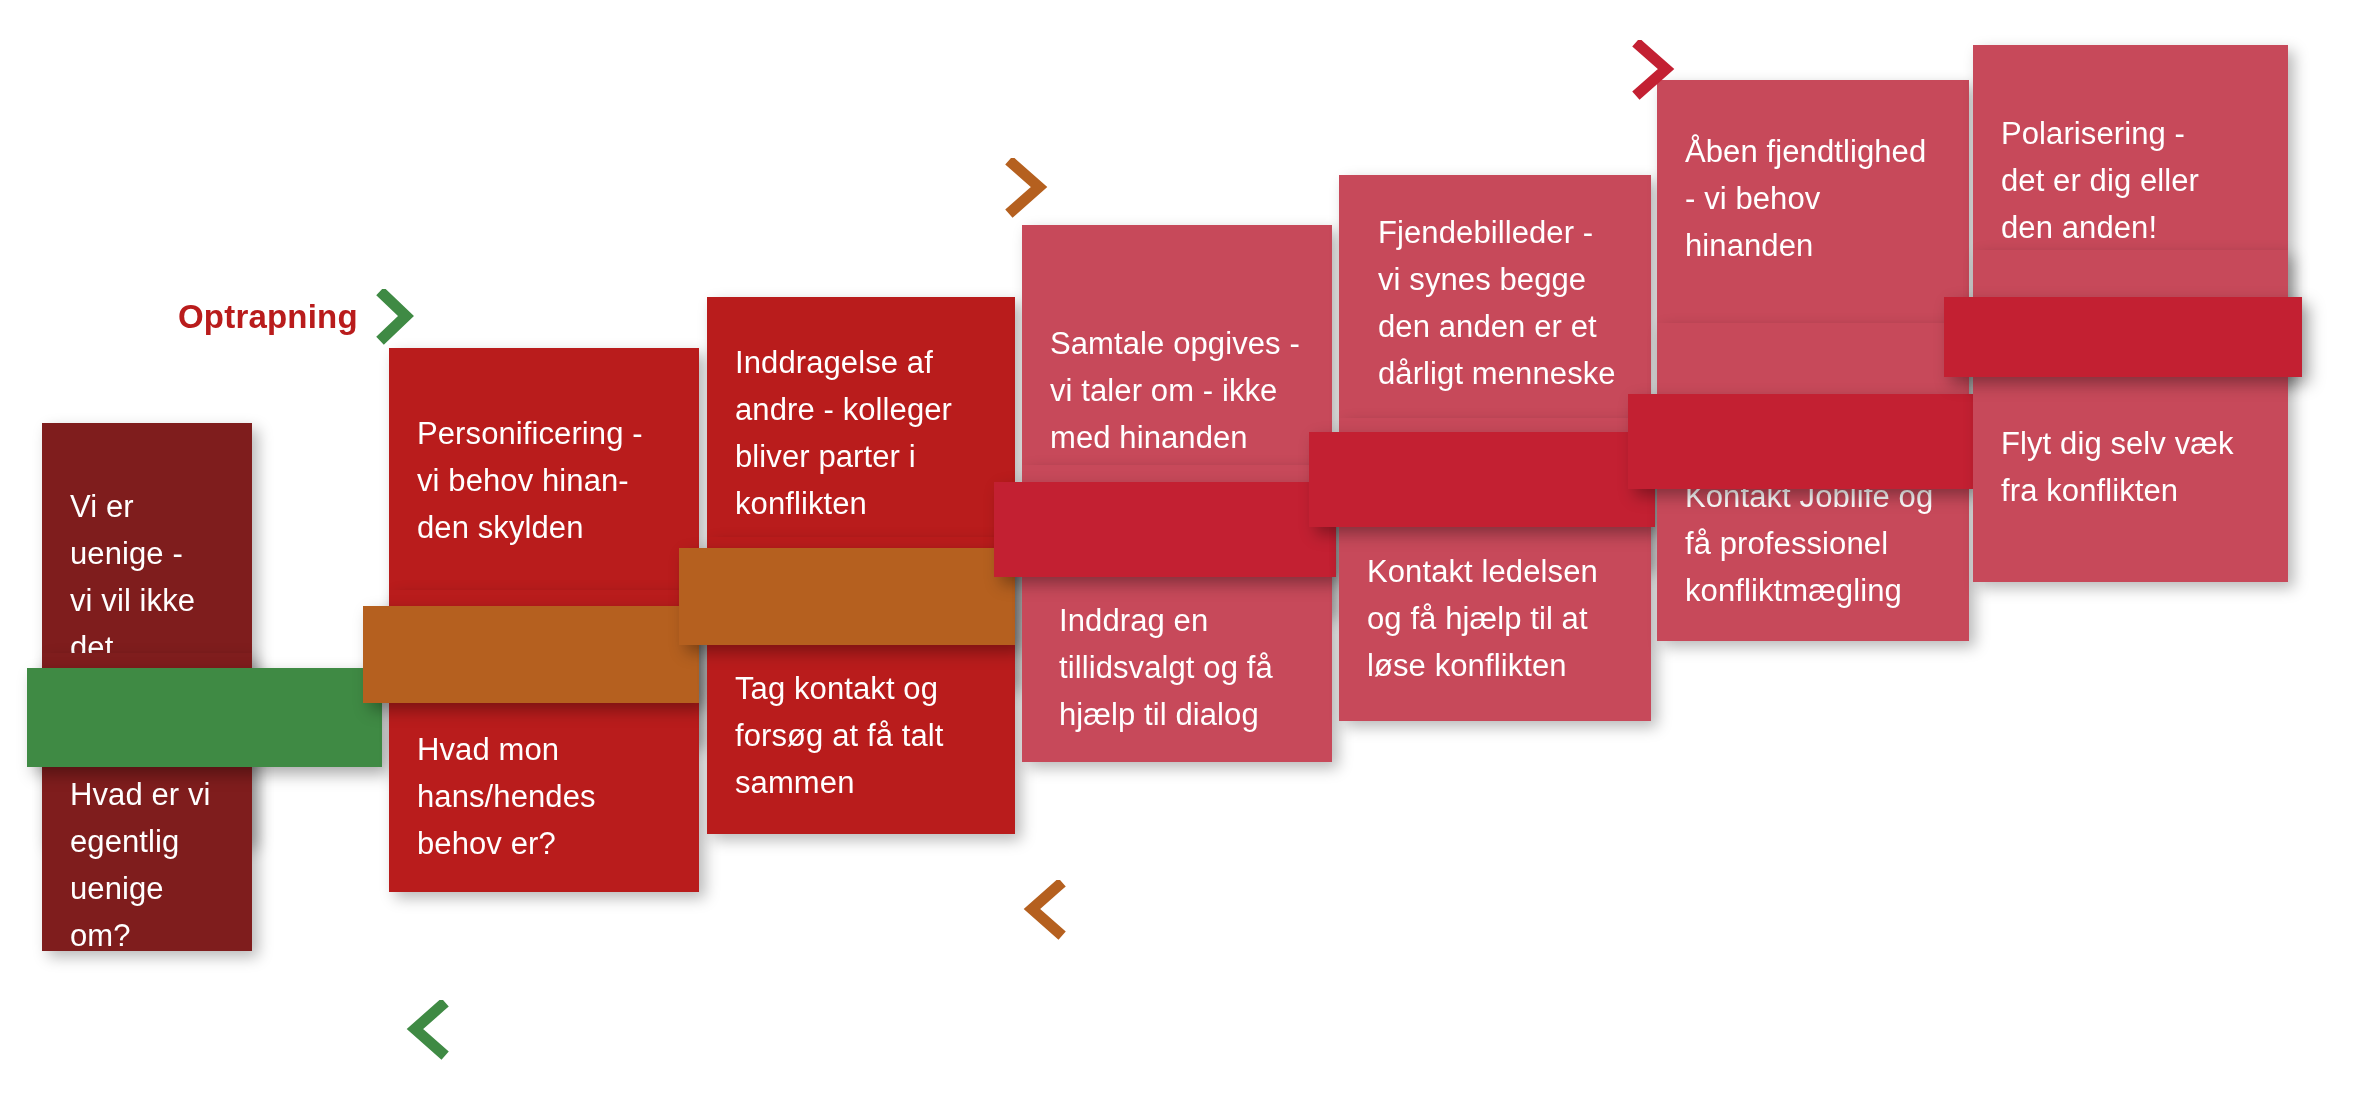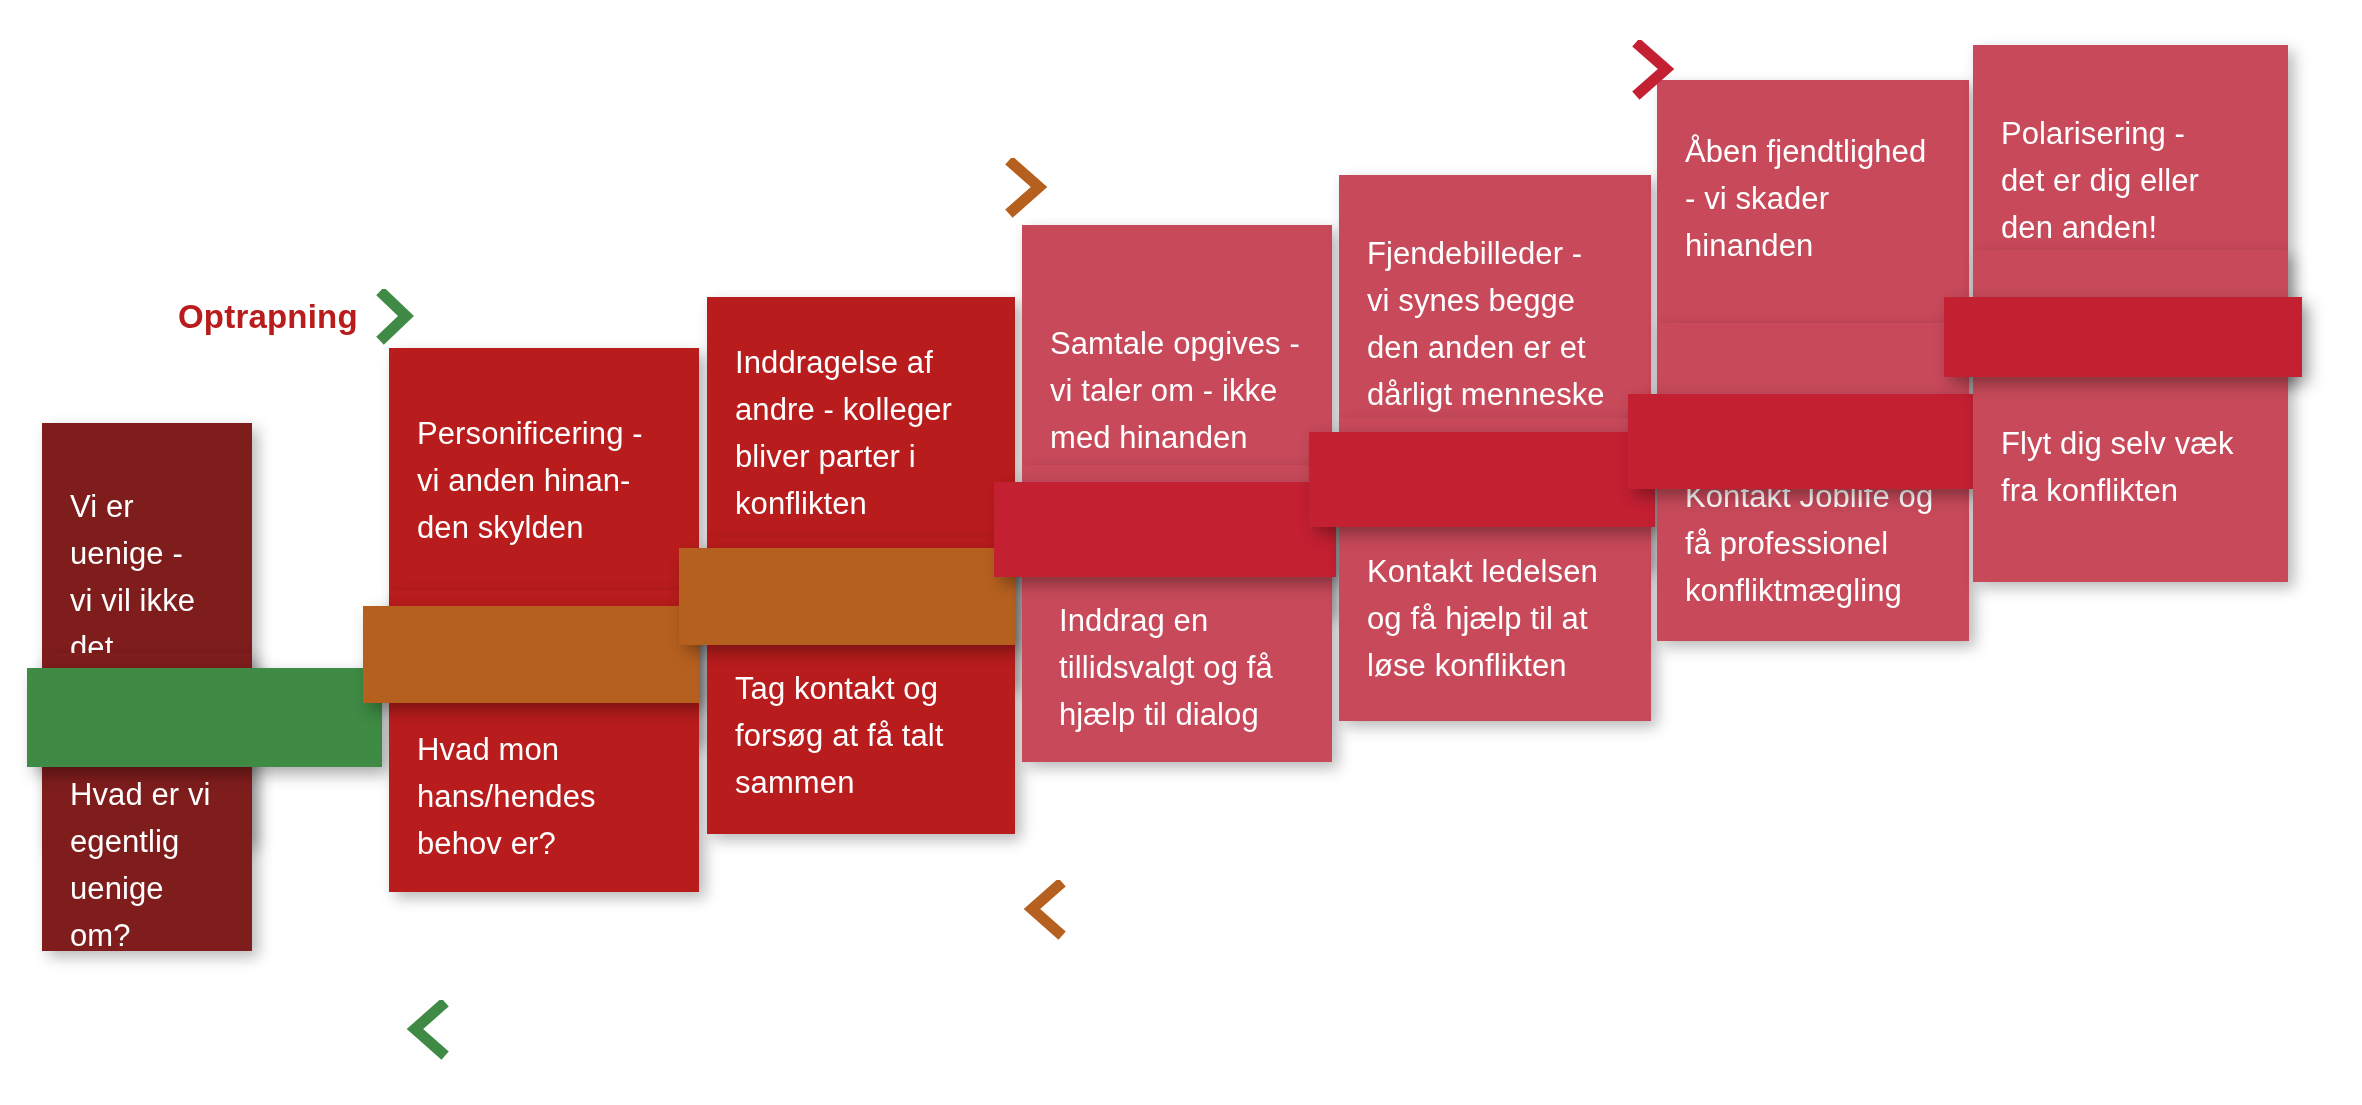--- a/index.html
+++ b/index.html
@@ -93,21 +93,21 @@
       <div class="panel-text" style="top:118px;">Hvad er vi
 egentlig
 uenige om?</div>
     </div>
     <div class="bar bar-green" style="left:27px; top:668px; width:355px; height:99px;"></div>
   </div>
 
   <div class="step-col">
     <div class="step-panel fill-orange" style="left:389px; top:348px; width:310px; height:395px;">
       <div class="panel-text" style="top:62px;">Personificering -
-vi anden hinan-
+vi behov hinan-
 den skylden</div>
     </div>
     <div class="step-panel fill-orange" style="left:389px; top:590px; width:310px; height:302px;">
       <div class="panel-text" style="top:136px;">Hvad mon
 hans/hendes
 behov er?</div>
     </div>
     <div class="bar bar-orange" style="left:363px; top:606px; width:336px; height:97px;"></div>
   </div>
 
@@ -135,37 +135,37 @@
     <div class="step-panel fill-red" style="left:1022px; top:465px; width:310px; height:297px;">
       <div class="panel-text" style="top:132px;margin-left:9px;">Inddrag en
 tillidsvalgt og få
 hjælp til dialog</div>
     </div>
     <div class="bar bar-red" style="left:994px; top:482px; width:342px; height:95px;"></div>
   </div>
 
   <div class="step-col">
     <div class="step-panel fill-red" style="left:1339px; top:175px; width:312px; height:392px;">
-      <div class="panel-text" style="top:55px;">Fjendebilleder -
+      <div class="panel-text" style="top:34px;margin-left:11px;">Fjendebilleder -
 vi synes begge
 den anden er et
 dårligt menneske</div>
     </div>
     <div class="step-panel fill-red" style="left:1339px; top:418px; width:312px; height:303px;">
       <div class="panel-text" style="top:130px;">Kontakt ledelsen
 og få hjælp til at
 løse konflikten</div>
     </div>
     <div class="bar bar-red" style="left:1309px; top:432px; width:346px; height:95px;"></div>
   </div>
 
   <div class="step-col">
     <div class="step-panel fill-red" style="left:1657px; top:80px; width:312px; height:392px;">
       <div class="panel-text" style="top:48px;">Åben fjendtlighed
-- vi skader
+- vi behov
 hinanden</div>
     </div>
     <div class="step-panel fill-red" style="left:1657px; top:323px; width:312px; height:318px;">
       <div class="panel-text" style="top:150px;">Kontakt Joblife og
 få professionel
 konfliktmægling</div>
     </div>
     <div class="bar bar-red" style="left:1628px; top:394px; width:346px; height:95px;"></div>
   </div>
 

